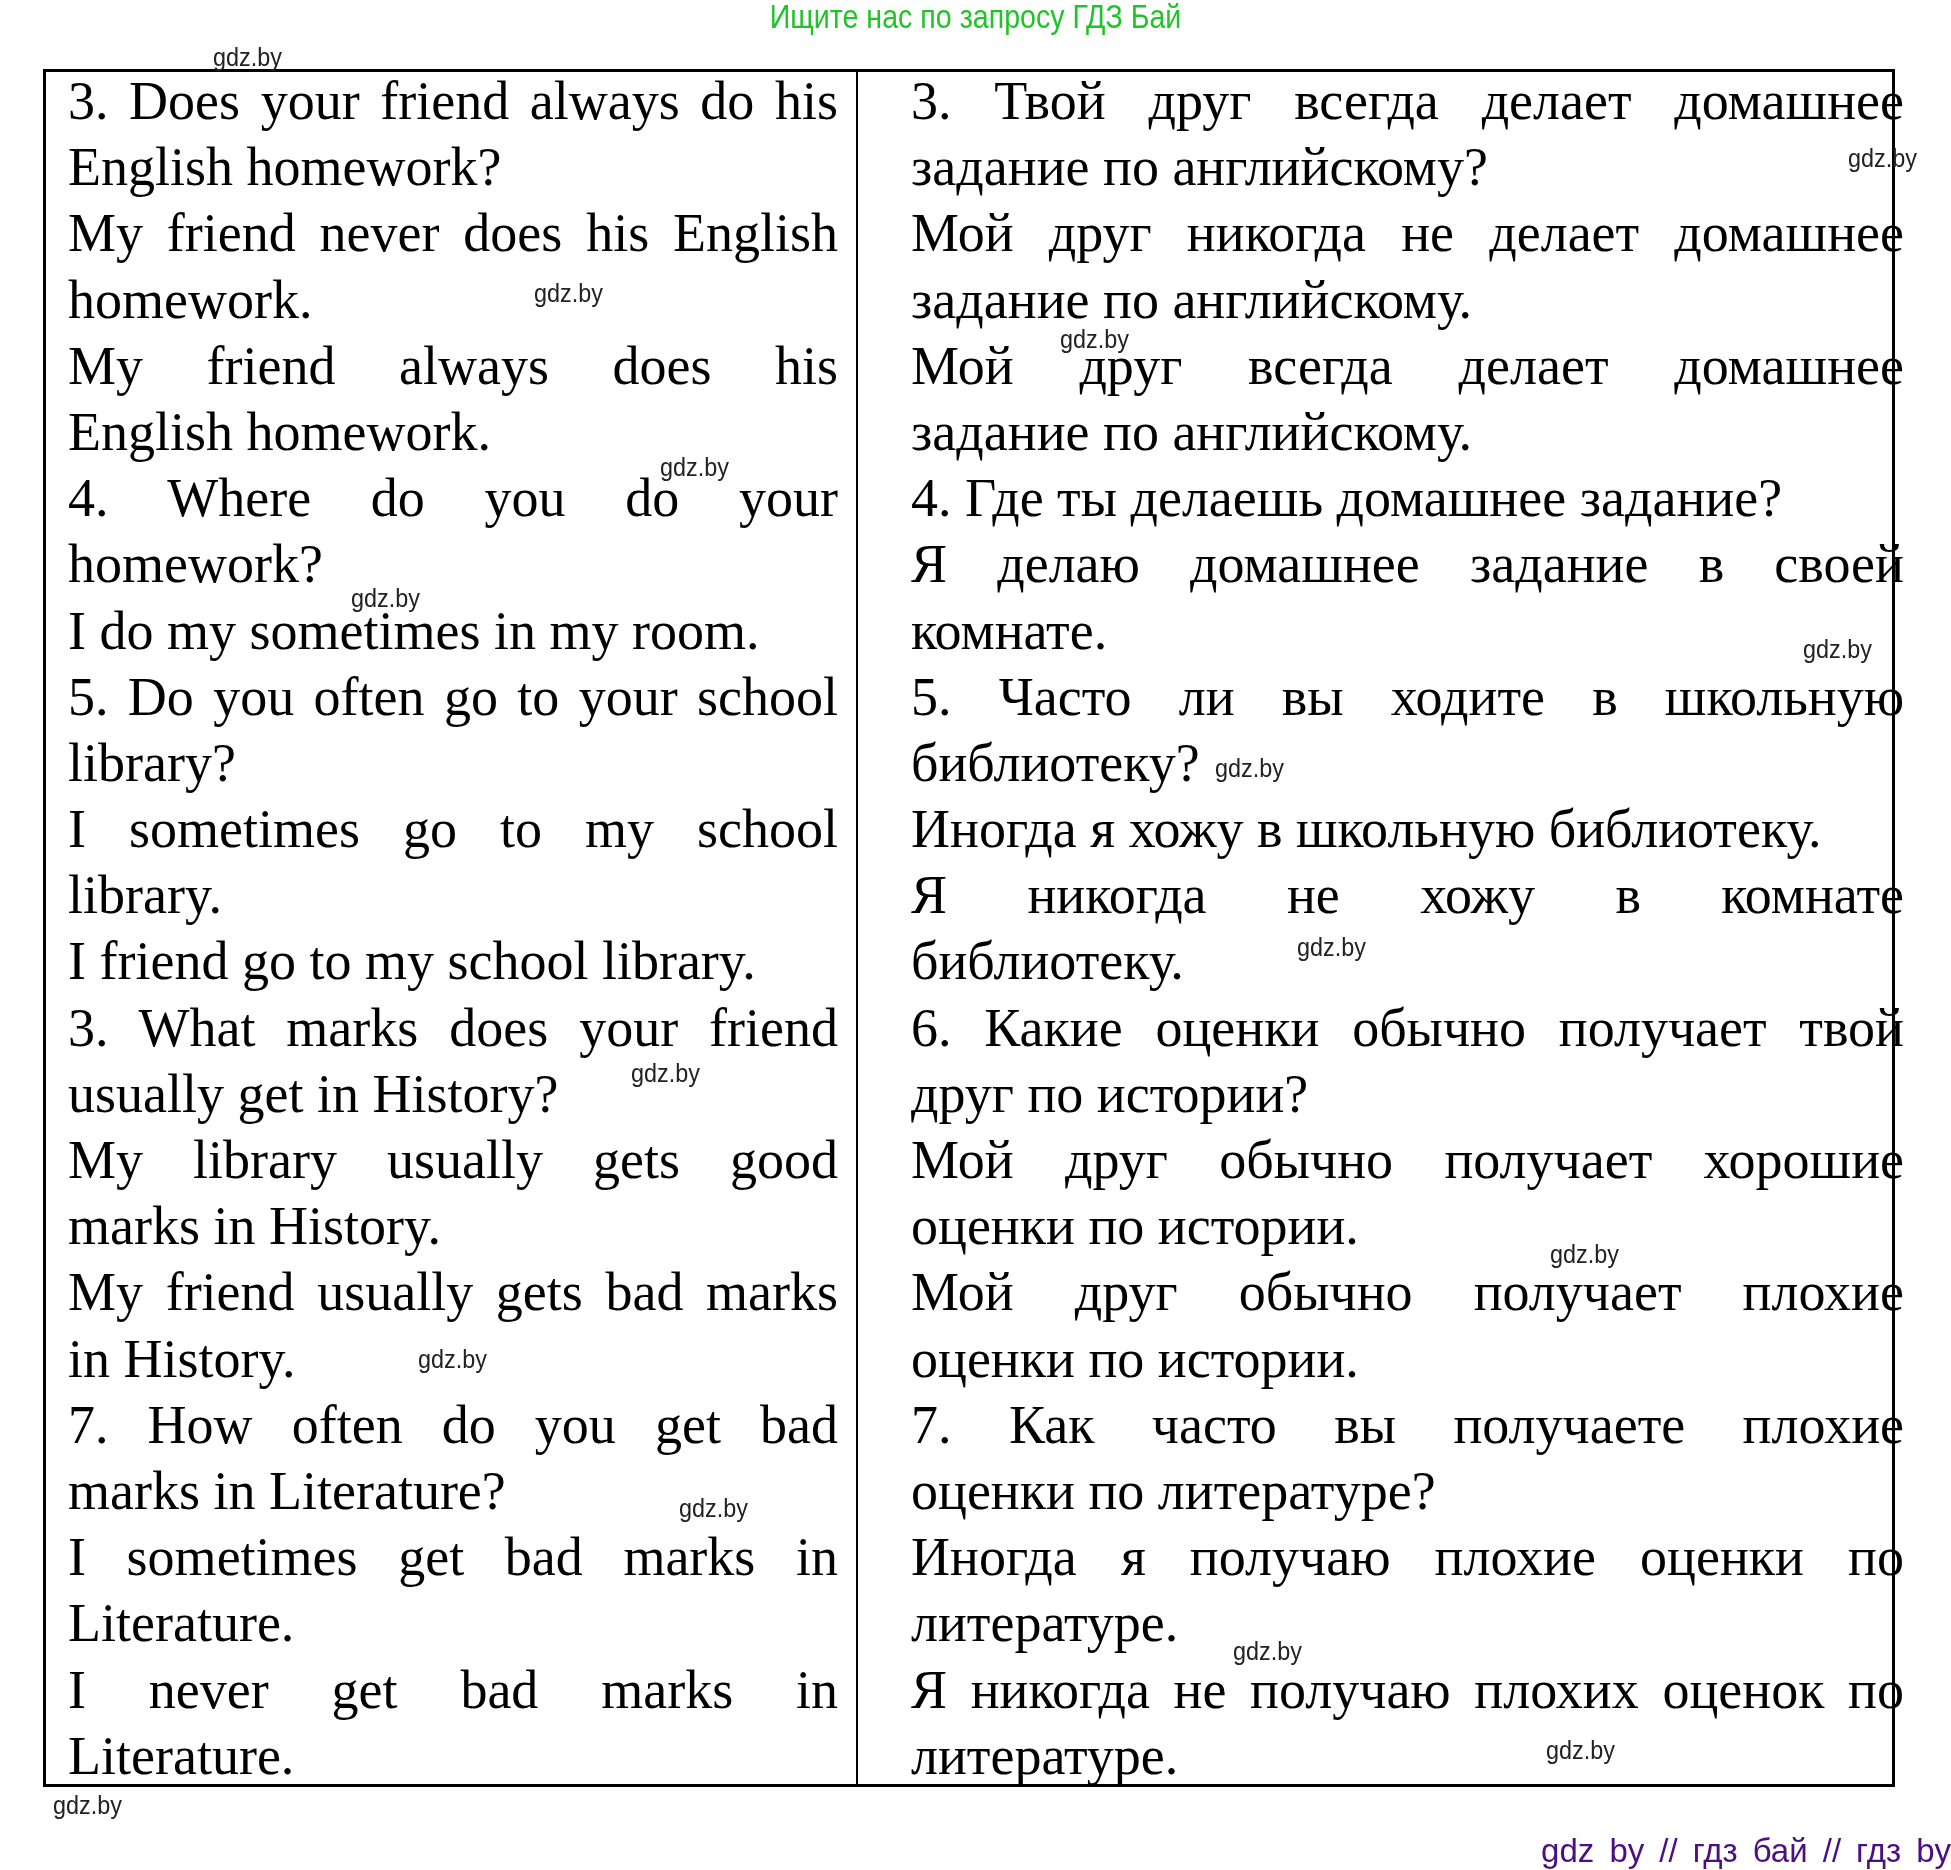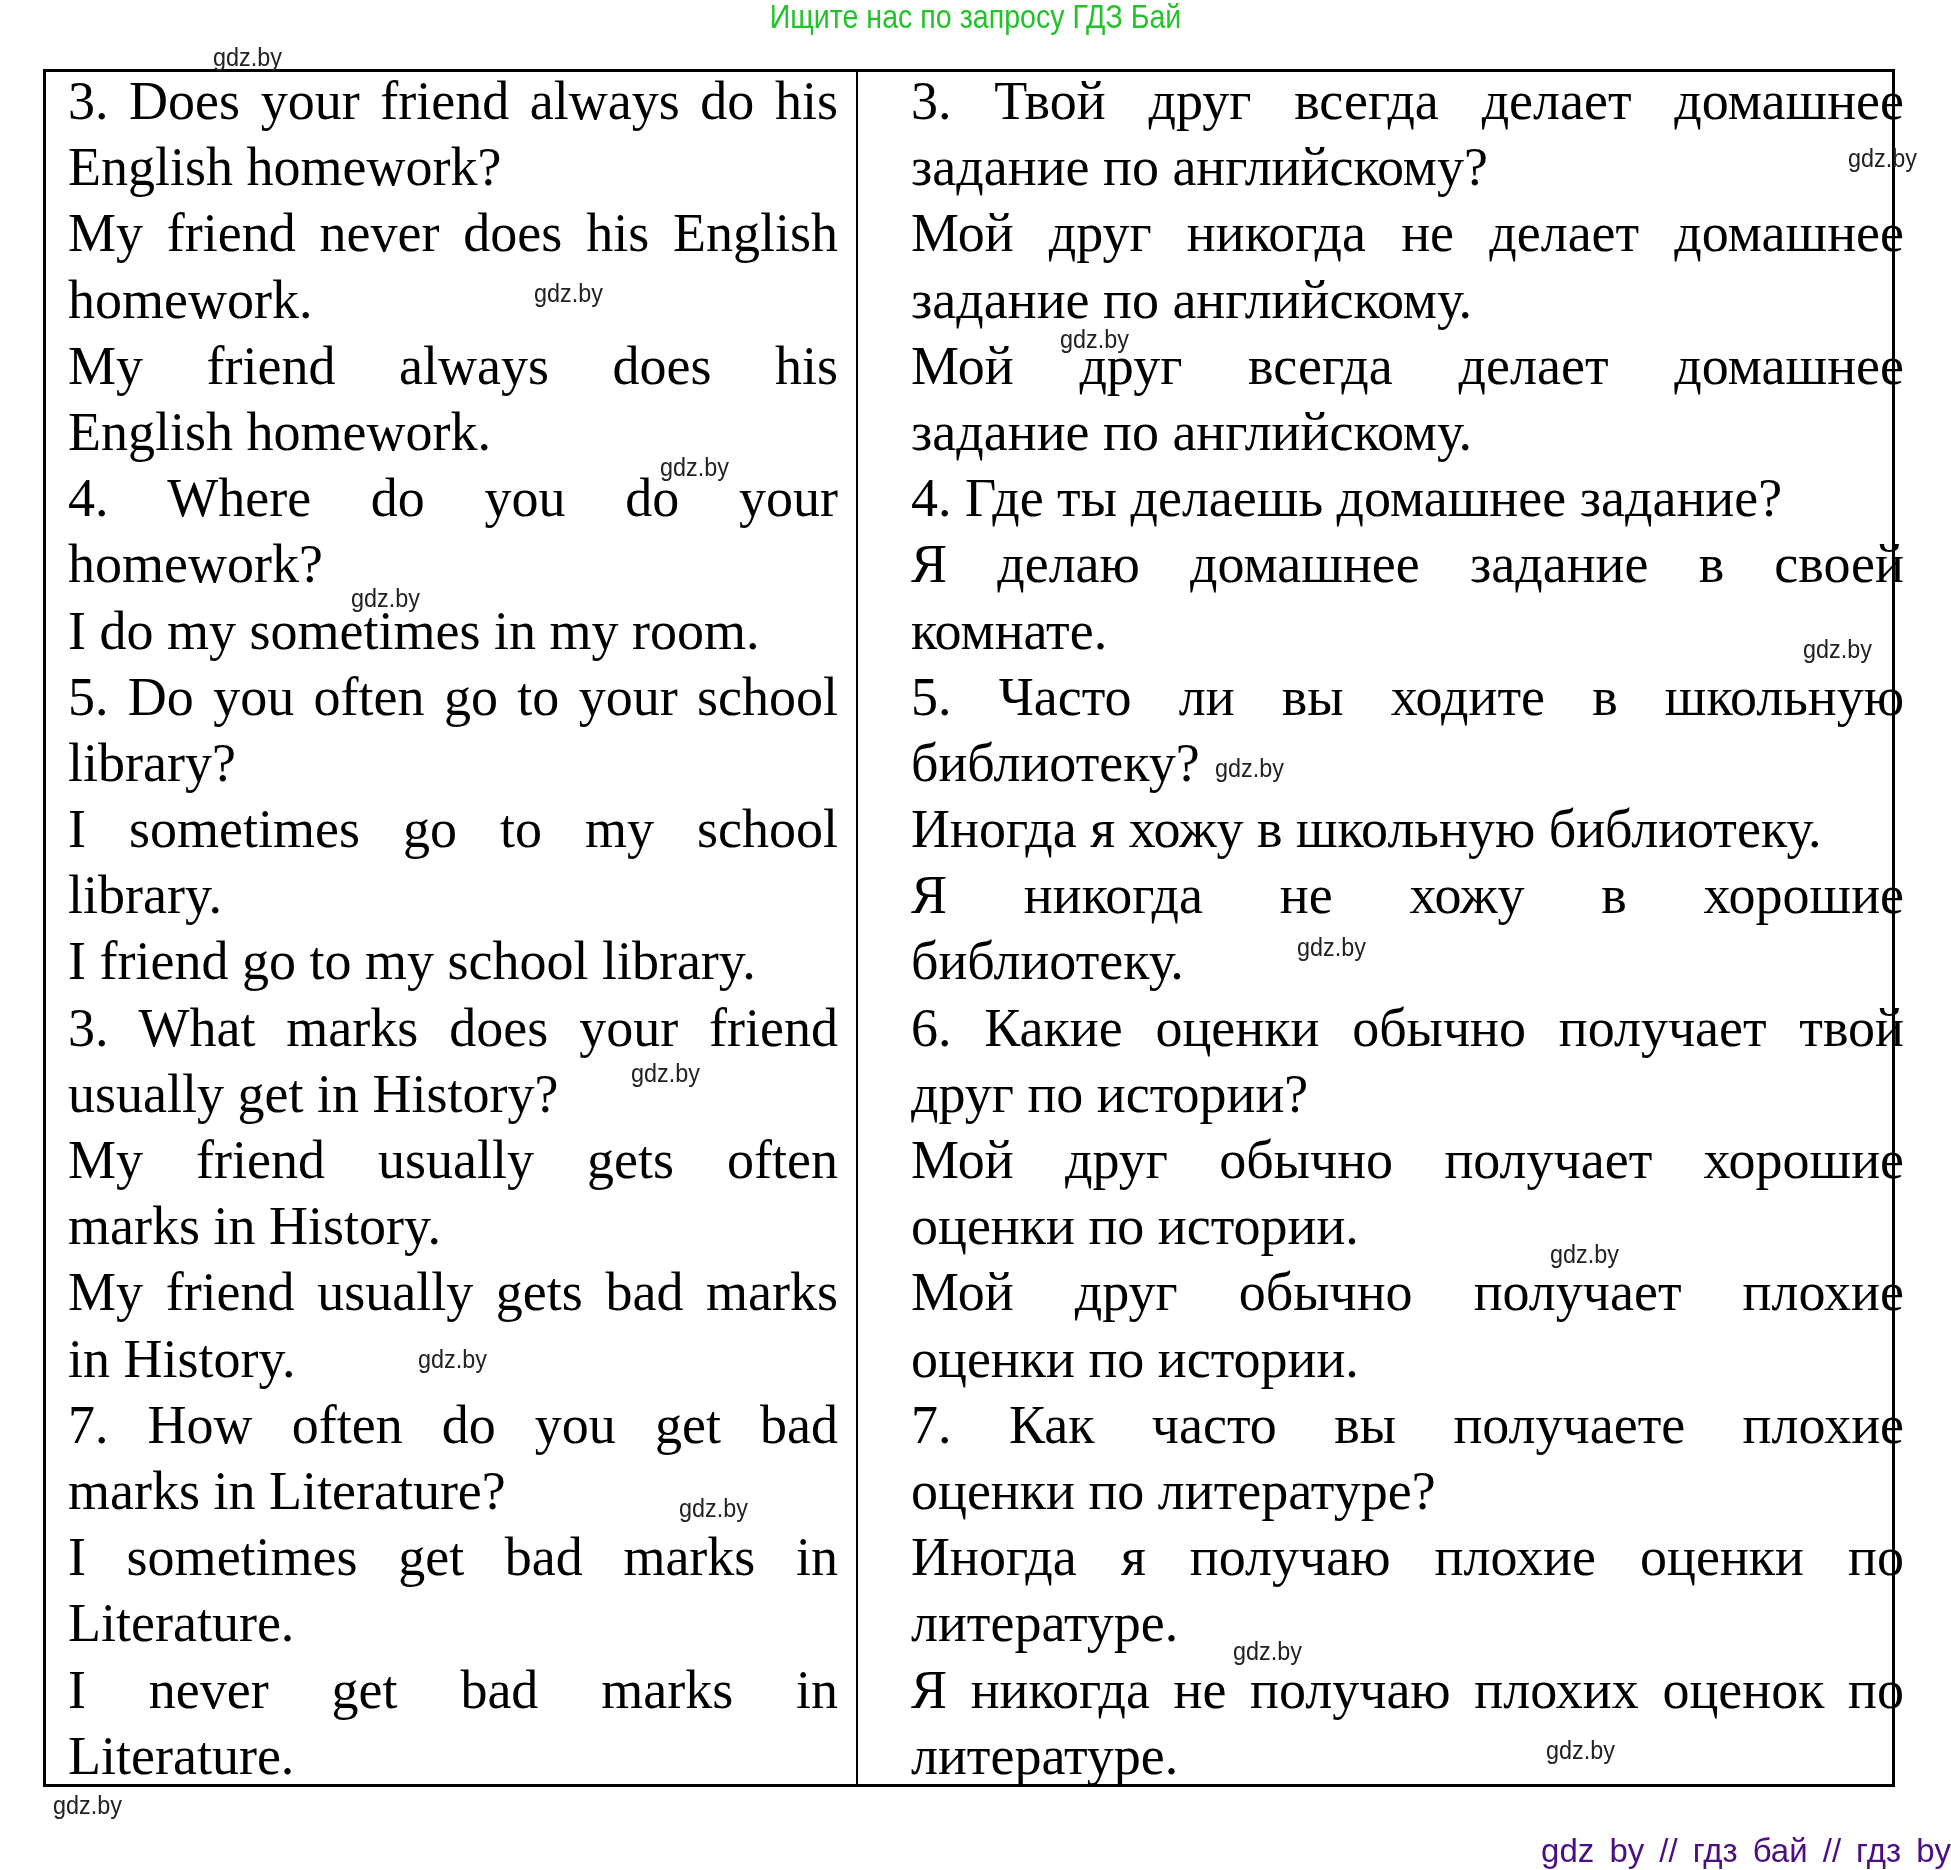--- a/index.html
+++ b/index.html
@@ -35,21 +35,21 @@
     <div class="line" style="top: 468px; white-space: normal;">4. Where do you do your</div>
     <div class="line last" style="top: 534px;">homework?</div>
     <div class="line last" style="top: 601px;">I do my sometimes in my room.</div>
     <div class="line" style="top: 667px; white-space: normal;">5. Do you often go to your school</div>
     <div class="line last" style="top: 733px;">library?</div>
     <div class="line" style="top: 799px; white-space: normal;">I sometimes go to my school</div>
     <div class="line last" style="top: 865px;">library.</div>
     <div class="line last" style="top: 931px;">I friend go to my school library.</div>
     <div class="line" style="top: 998px; white-space: normal;">3. What marks does your friend</div>
     <div class="line last" style="top: 1064px;">usually get in History?</div>
-    <div class="line" style="top: 1130px; white-space: normal;">My friend usually gets often</div>
+    <div class="line" style="top: 1130px; white-space: normal;">My library usually gets good</div>
     <div class="line last" style="top: 1196px;">marks in History.</div>
     <div class="line" style="top: 1262px; white-space: normal;">My friend usually gets bad marks</div>
     <div class="line last" style="top: 1329px;">in History.</div>
     <div class="line" style="top: 1395px; white-space: normal;">7. How often do you get bad</div>
     <div class="line last" style="top: 1461px;">marks in Literature?</div>
     <div class="line" style="top: 1527px; white-space: normal;">I sometimes get bad marks in</div>
     <div class="line last" style="top: 1593px;">Literature.</div>
     <div class="line" style="top: 1660px; white-space: normal;">I never get bad marks in</div>
     <div class="line last" style="top: 1726px;">Literature.</div>
   </div>
@@ -59,21 +59,21 @@
     <div class="line" style="top: 203px; white-space: normal;">Мой друг никогда не делает домашнее</div>
     <div class="line last" style="top: 270px;">задание по английскому.</div>
     <div class="line" style="top: 336px; white-space: normal;">Мой друг всегда делает домашнее</div>
     <div class="line last" style="top: 402px;">задание по английскому.</div>
     <div class="line last" style="top: 468px;">4. Где ты делаешь домашнее задание?</div>
     <div class="line" style="top: 534px; white-space: normal;">Я делаю домашнее задание в своей</div>
     <div class="line last" style="top: 601px;">комнате.</div>
     <div class="line" style="top: 667px; white-space: normal;">5. Часто ли вы ходите в школьную</div>
     <div class="line last" style="top: 733px;">библиотеку?</div>
     <div class="line last" style="top: 799px;">Иногда я хожу в школьную библиотеку.</div>
-    <div class="line" style="top: 865px; white-space: normal;">Я никогда не хожу в хорошие</div>
+    <div class="line" style="top: 865px; white-space: normal;">Я никогда не хожу в комнате</div>
     <div class="line last" style="top: 931px;">библиотеку.</div>
     <div class="line" style="top: 998px; white-space: normal;">6. Какие оценки обычно получает твой</div>
     <div class="line last" style="top: 1064px;">друг по истории?</div>
     <div class="line" style="top: 1130px; white-space: normal;">Мой друг обычно получает хорошие</div>
     <div class="line last" style="top: 1196px;">оценки по истории.</div>
     <div class="line" style="top: 1262px; white-space: normal;">Мой друг обычно получает плохие</div>
     <div class="line last" style="top: 1329px;">оценки по истории.</div>
     <div class="line" style="top: 1395px; white-space: normal;">7. Как часто вы получаете плохие</div>
     <div class="line last" style="top: 1461px;">оценки по литературе?</div>
     <div class="line" style="top: 1527px; white-space: normal;">Иногда я получаю плохие оценки по</div>

